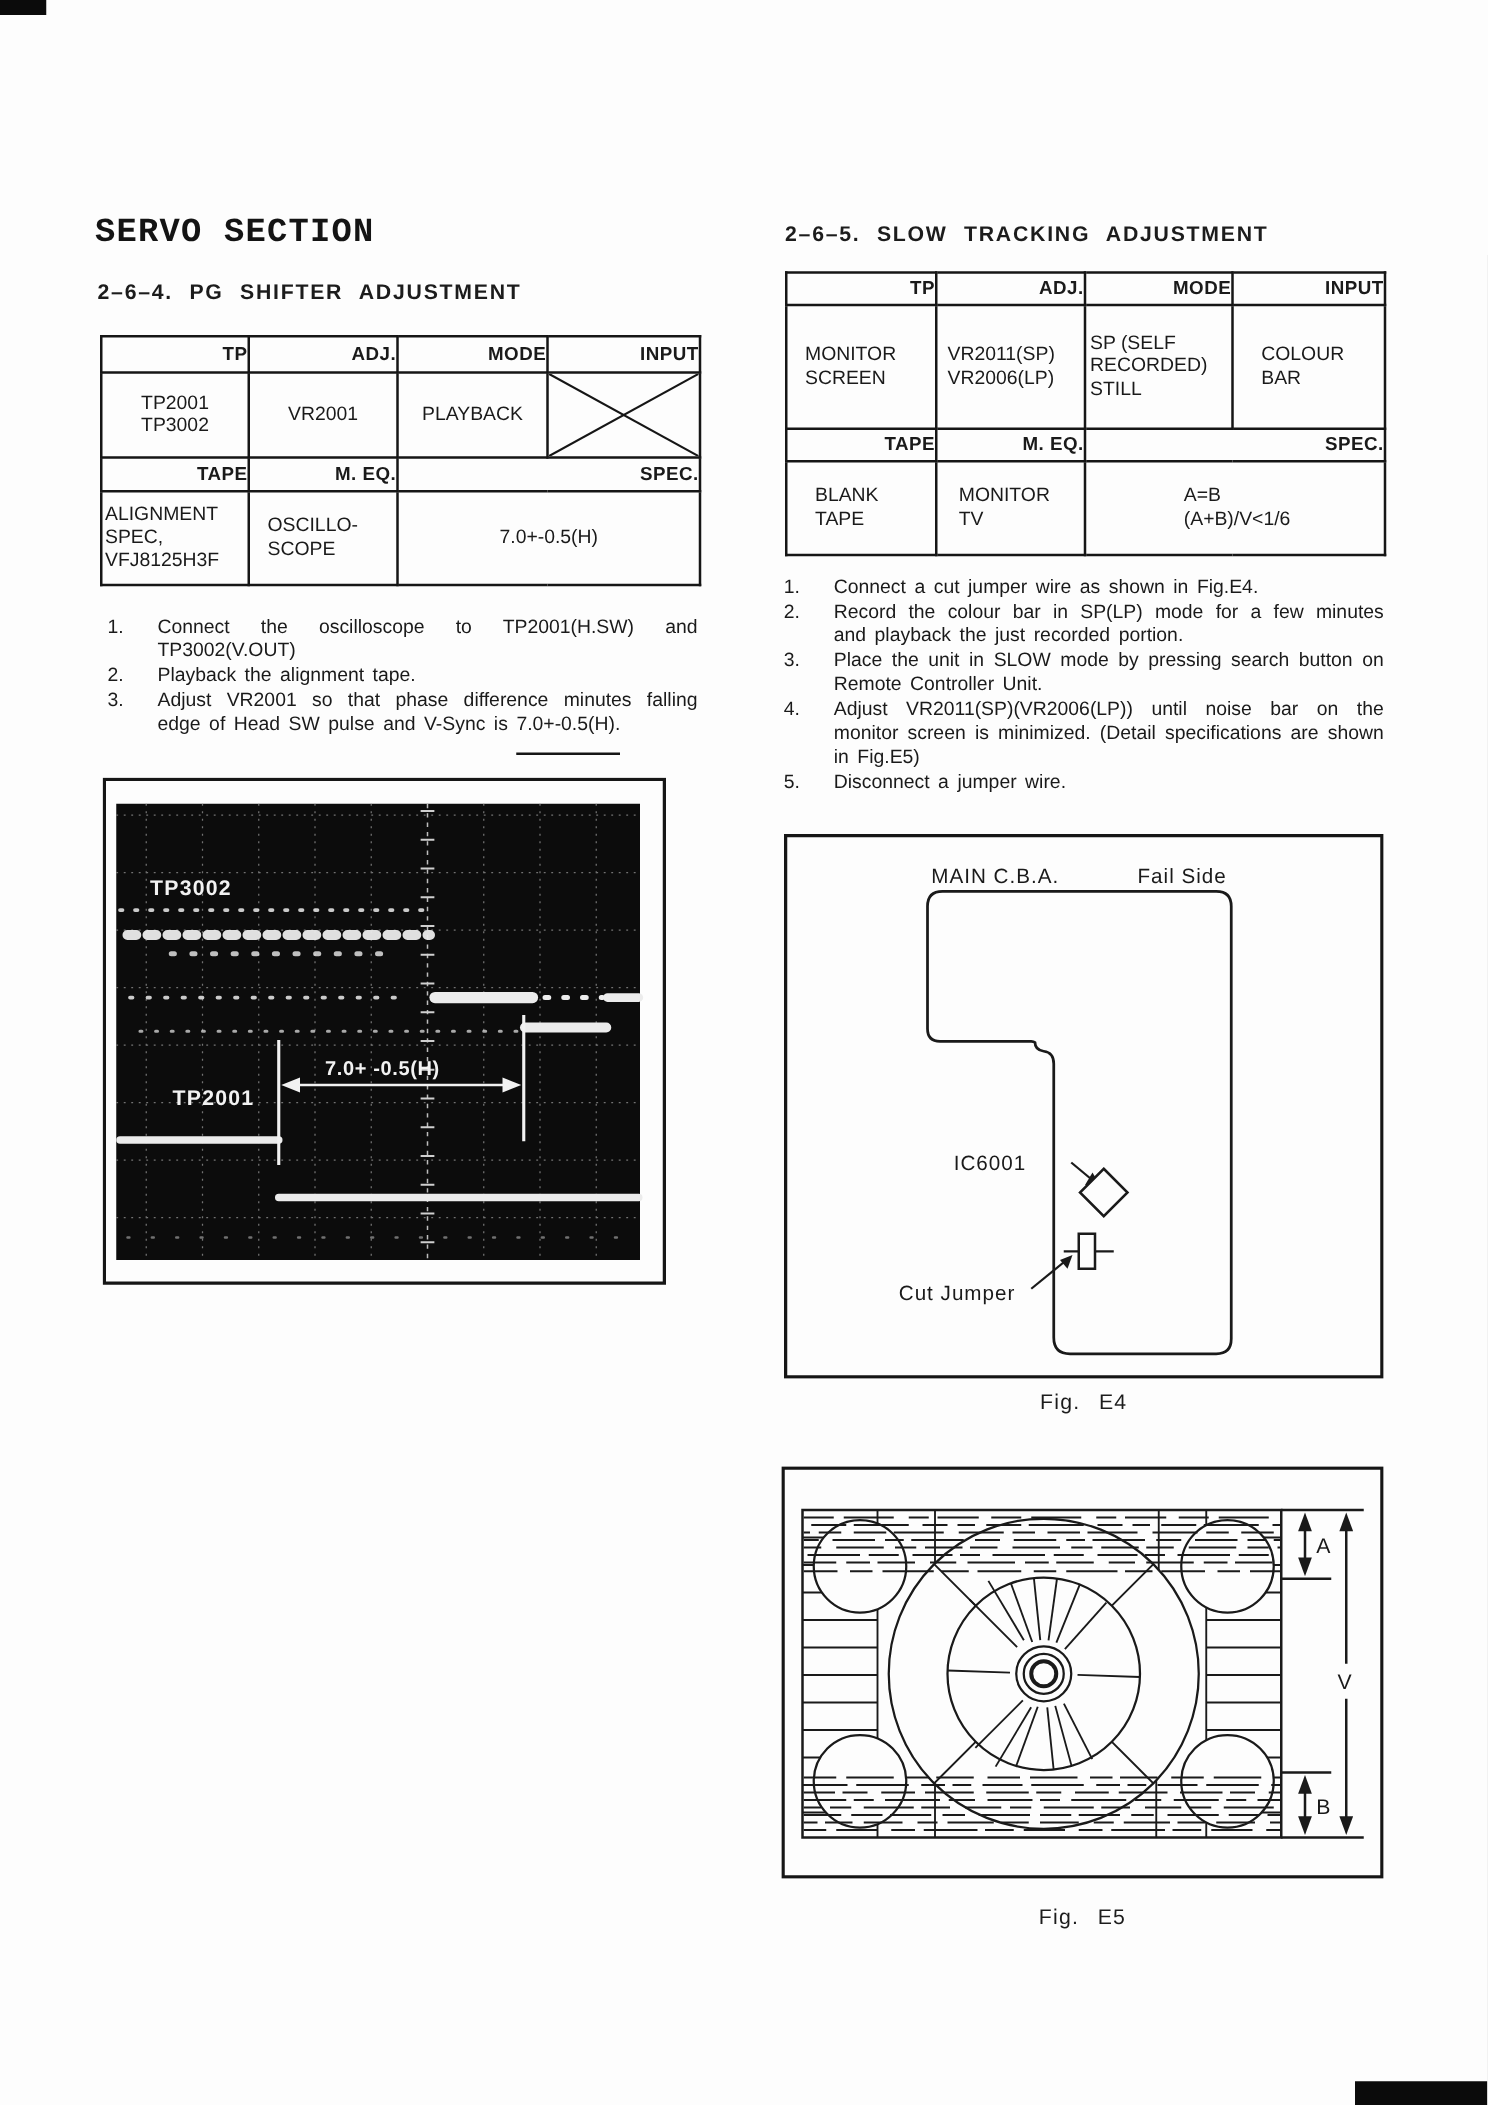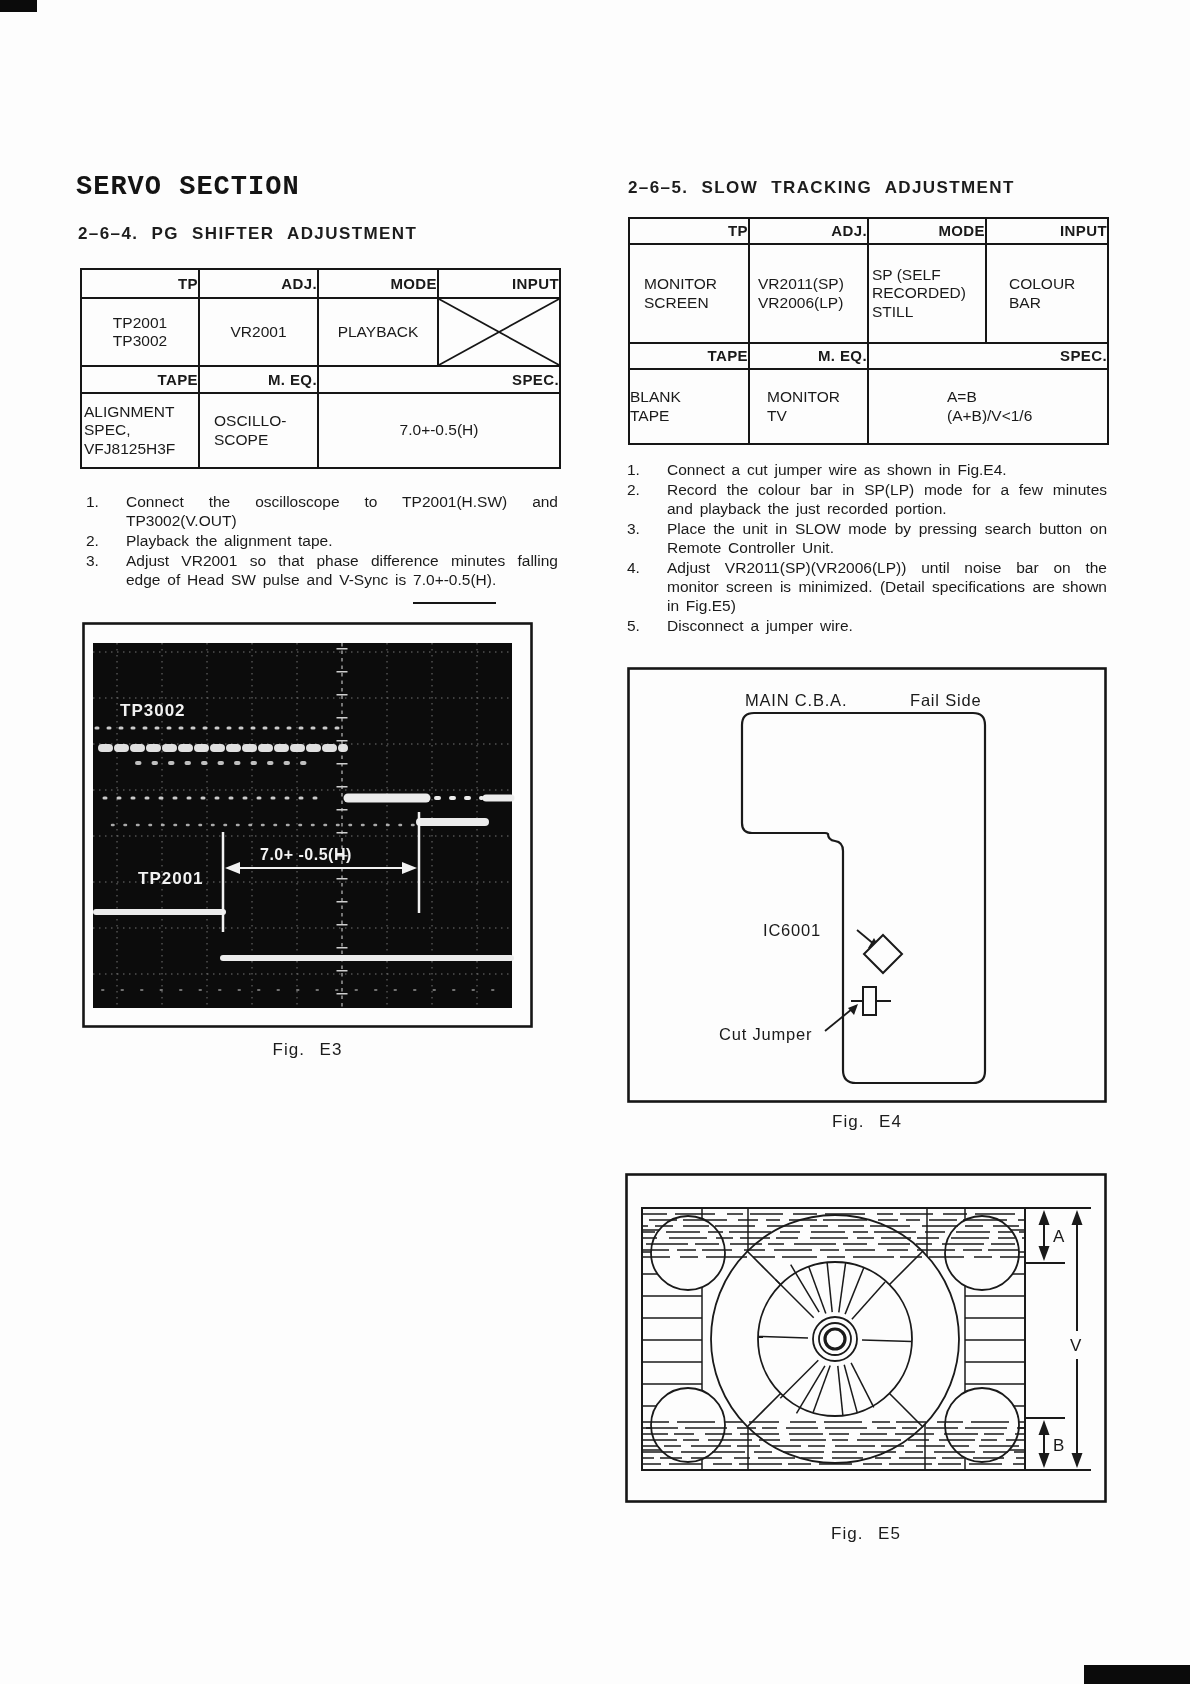--- a/index.html
+++ b/index.html
@@ -146,21 +146,20 @@
       <line x1="152" y1="246" x2="326" y2="246" stroke="#f2f2f2" stroke-width="2"></line>
       <polygon points="143,246 158,240 158,252" fill="#f2f2f2"></polygon>
       <polygon points="335,246 320,240 320,252" fill="#f2f2f2"></polygon>
     </g>
     <g font-family="Liberation Sans, sans-serif" font-weight="bold" fill="#f2f2f2">
       <text x="38" y="94" font-size="17" letter-spacing="1">TP3002</text>
       <text x="56" y="262" font-size="17" letter-spacing="1">TP2001</text>
       <text x="178" y="238" font-size="16" letter-spacing="0.5">7.0+ -0.5(H)</text>
     </g>
   </svg>
-  <div class="abs fig-cap" style="left:82px;top:1040px;width:451px;">Fig. E3</div>
 
   <div class="abs sec-heading" style="left:628px;top:178px;">2–6–5. SLOW TRACKING ADJUSTMENT</div>
 
   <table class="spec abs" style="left:628px;top:217px;width:479px;">
     <colgroup>
         <col style="width:120px">
         <col style="width:119px">
         <col style="width:118px">
         <col style="width:122px">
       </colgroup>
@@ -181,21 +180,21 @@
 STILL</td>
       <td class="pre" style="padding-left:22px">COLOUR
 BAR</td>
     </tr>
     <tr class="hdr" style="height:26px">
       <td>TAPE</td>
       <td>M. EQ.</td>
       <td colspan="2">SPEC.</td>
     </tr>
     <tr style="height:75px">
-      <td class="pre" style="">BLANK
+      <td class="pre" style="padding-left:22px">BLANK
 TAPE</td>
       <td class="pre" style="padding-left:17px">MONITOR
 TV</td>
       <td class="pre" colspan="2" style="padding-left:78px">A=B
 (A+B)/V&lt;1/6</td>
     </tr>
   </tbody>
     </table>
 
   <div class="abs steps" style="left:627px;top:460px;width:480px;">

